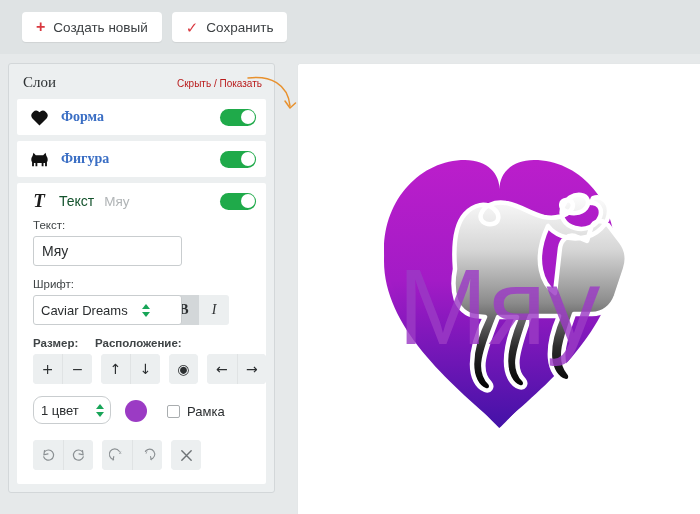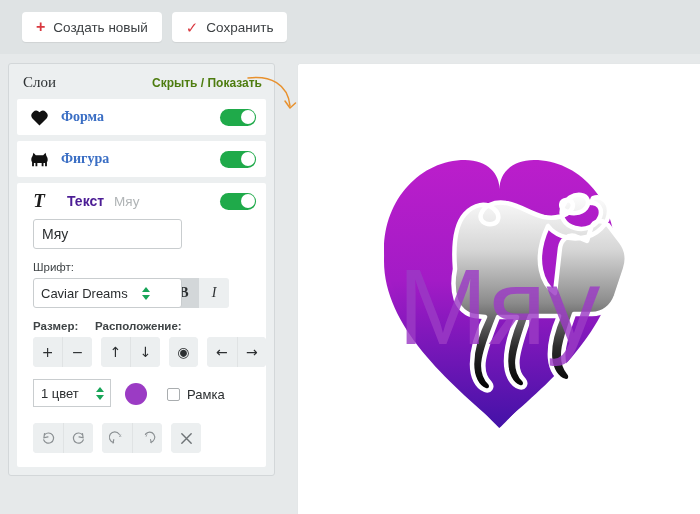--- a/index.html
+++ b/index.html
@@ -52,21 +52,21 @@
     border-radius: 3px;
     padding: 8px 8px 0 8px;
   }
   #panel-head {
     display: flex;
     align-items: baseline;
     justify-content: space-between;
     padding: 2px 4px 8px 6px;
   }
   #panel-title { font-size: 15px; color: #2d3133; font-family: Liberation Serif, serif; }
-  #hide-show-label { font-size: 12px; color: #4d7c0f; font-weight: bold; }
+  #hide-show-label { font-size: 10px; color: #b91c1c; }
 
   .layer-row {
     background: #ffffff;
     border-radius: 2px;
     height: 36px;
     margin-bottom: 6px;
     display: flex;
     align-items: center;
     padding: 0 10px 0 12px;
     gap: 12px;
@@ -108,21 +108,21 @@
     gap: 10px;
   }
   #t-glyph {
     font-family: "Liberation Serif", serif;
     font-style: italic;
     font-weight: 700;
     font-size: 19px;
     color: #1c1c1c;
     width: 20px; text-align: center; flex: none;
   }
-  #text-layer-title { font-size: 14px; font-weight: 700; color: #4c1d95; margin-left: 8px; }
+  #text-layer-title { font-size: 14px; font-weight: 400; color: #14532d; }
   #text-layer-value { font-size: 13.5px; color: #b0b4b6; flex: 1; }
 
   .field-label {
     font-size: 11.5px;
     color: #3f4446;
     padding: 0 0 5px 16px;
   }
   .row { padding: 0 0 0 16px; display: flex; align-items: center; }
   .gap { margin-top: 12px; }
 
@@ -197,21 +197,21 @@
   }
   .ctl-btn + .ctl-btn { border-left: 1px solid #e0e3e4; }
   .ctl-btn.single { border-radius: 4px; }
 
   
   #color-row { padding: 0 0 0 16px; display: flex; align-items: center; }
   .sel-wrap.small { width: 78px; }
   #color-count {
     width: 78px; height: 28px;
     border: 1px solid #c9cdcf;
-    border-radius: 0;
+    border-radius: 9px;
     background: #fff;
     font-size: 13px;
     color: #2a2d2f;
     padding: 0 22px 0 7px;
     font-family: "Liberation Sans", sans-serif;
     -webkit-appearance: none; appearance: none;
     outline: none; cursor: pointer;
   }
   .spin.small { right: 6px; top: 5px; }
   #color-swatch {
@@ -304,20 +304,21 @@
 
   <div id="text-card">
 
     <div id="text-card-head">
       <span id="t-glyph">T</span>
       <span id="text-layer-title">Текст</span>
       <span id="text-layer-value">Мяу</span>
       <span class="toggle"></span>
     </div>
 
+    <div class="field-label">Текст:</div>
     <div class="row">
       <input id="text-input" type="text" value="Мяу" style="">
     </div>
 
     <div class="field-label gap">Шрифт:</div>
     <div class="row">
       <span class="sel-wrap">
         <select id="font-select">
           <option>Caviar Dreams</option>
         </select>

